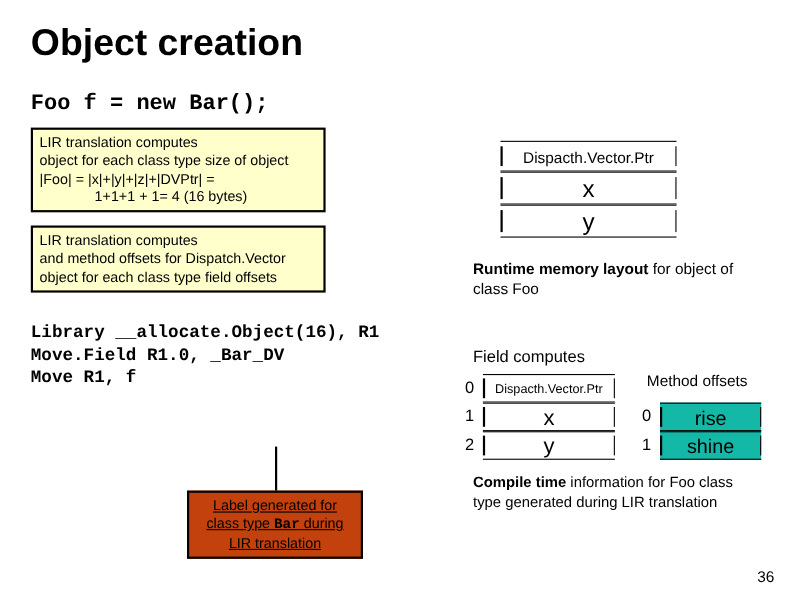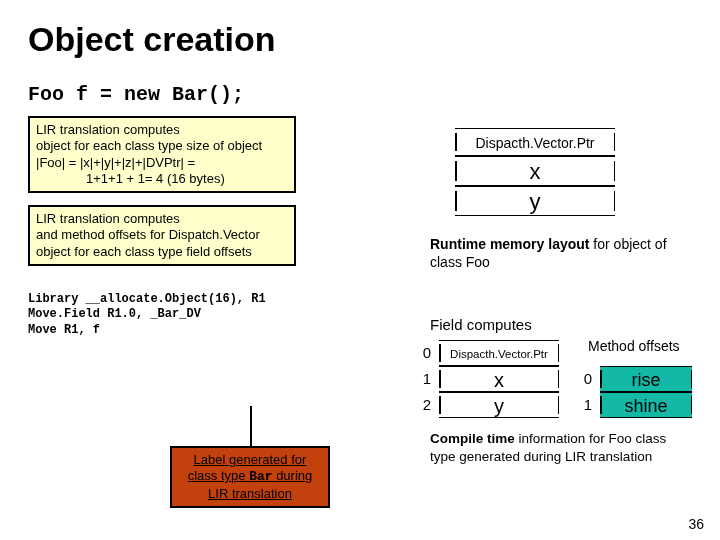--- a/index.html
+++ b/index.html
@@ -40,21 +40,21 @@
     background: #ffffcc;
     font-size: 13px;
     line-height: 1.25;
     padding: 4px 6px;
     width: 268px;
     margin-bottom: 12px;
   }
   .library-block {
     font-family: "Courier New", monospace;
     font-weight: 700;
-    font-size: 12px;
+    font-size: 16px;
     line-height: 1.3;
     margin-top: 26px;
   }
   .mem-col {
     position: absolute;
     top: 128px;
     left: 455px;
     width: 160px;
     text-align: center;
   }

